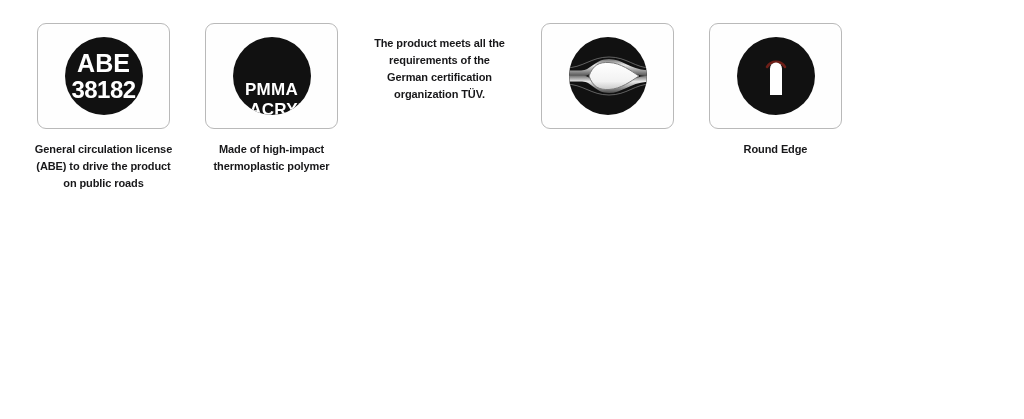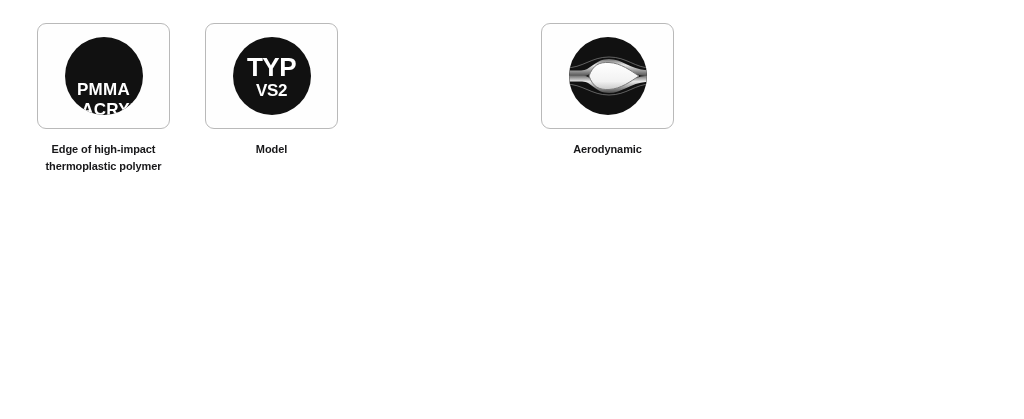--- a/index.html
+++ b/index.html
@@ -95,42 +95,43 @@
   
   .tuv .ci-l1 { font-size: 29px; letter-spacing: -0.5px; }
 
   svg { display: block; }
 </style>
 </head>
 <body>
 
 <div class="badge-grid">
 
+  <div class="badge-item">
+    <div class="badge-card">
+      <div class="circle-icon abe">
+        <div class="ci-text ci-l1">ABE</div>
+        <div class="ci-text ci-l2">38182</div>
+      </div>
+    </div>
+    <div class="badge-caption">General circulation license (ABE) to drive the product on public roads</div>
+  </div>
 
   <div class="badge-item">
     <div class="badge-card">
       <div class="circle-icon pmma">
         <div class="ci-text ci-l1">PMMA</div>
         <div class="ci-text ci-l2">ACRYLIC</div>
       </div>
     </div>
-    <div class="badge-caption">Edge of high-impact thermoplastic polymer</div>
+    <div class="badge-caption">Made of high-impact thermoplastic polymer</div>
   </div>
 
-  <div class="badge-item">
-    <div class="badge-card">
-      <div class="circle-icon typ">
-        <div class="ci-text ci-l1">TYP</div>
-        <div class="ci-text ci-l2">VS2</div>
-      </div>
-    </div>
-    <div class="badge-caption">Model</div>
-  </div>
 
   <div class="badge-item">
+    <div class="badge-caption">The product meets all the requirements of the German certification organization TÜV.</div>
   </div>
 
   <div class="badge-item">
     <div class="badge-card">
       <div class="circle-icon">
         <svg width="78" height="78" viewBox="0 0 78 78">
           <defs>
             <linearGradient id="agFlow" x1="0" y1="0" x2="0" y2="1">
               <stop offset="0%" stop-color="#6d6d6d"></stop>
               <stop offset="35%" stop-color="#e8e8e8"></stop>
@@ -153,17 +154,29 @@
             <path d="M-4,44.5 L13,44.5 C23,44.5 26,56 40,56 C54,56 62,44.5 82,44.5 L82,38.5 C62,38.5 54,49.5 40,49.5 C26,49.5 23,38.5 13,38.5 L-4,38.5 Z" fill="url(#agFlow)"></path>
 
             <path d="M20,39 C24,28 30,25 40,25.5 C52,26 62,34 70,39 C62,44 52,52 40,52.5 C30,53 24,50 20,39 Z" fill="url(#agBody)" stroke="#7a7a7a" stroke-width="1"></path>
 
             <path d="M-4,31 C14,31 22,20 40,20 C58,20 66,31 82,31" fill="none" stroke="#9a9a9a" stroke-width="0.7" opacity="0.85"></path>
             <path d="M-4,47 C14,47 22,58 40,58 C58,58 66,47 82,47" fill="none" stroke="#9a9a9a" stroke-width="0.7" opacity="0.85"></path>
           </g>
         </svg>
       </div>
     </div>
-    <div class="badge-caption">Aerodynamic</div>
   </div>
 
+  <div class="badge-item">
+    <div class="badge-card">
+      <div class="circle-icon">
+        <svg width="78" height="78" viewBox="0 0 78 78">
+
+          <path d="M30,30 A10.5,10.5 0 0 1 48,30" fill="none" stroke="#6e1f18" stroke-width="2.6" stroke-linecap="round"></path>
+
+          <path d="M33,58 L33,31.5 A6,6 0 0 1 45,31.5 L45,58 Z" fill="#ffffff"></path>
+        </svg>
+      </div>
+    </div>
+    <div class="badge-caption">Round Edge</div>
+  </div>
 
 </div>
 
 </body></html>

